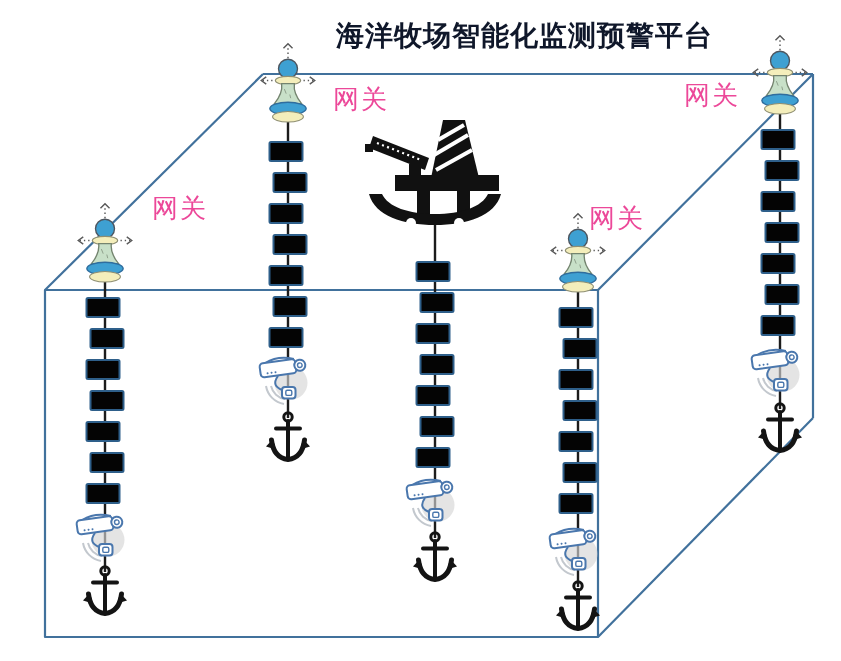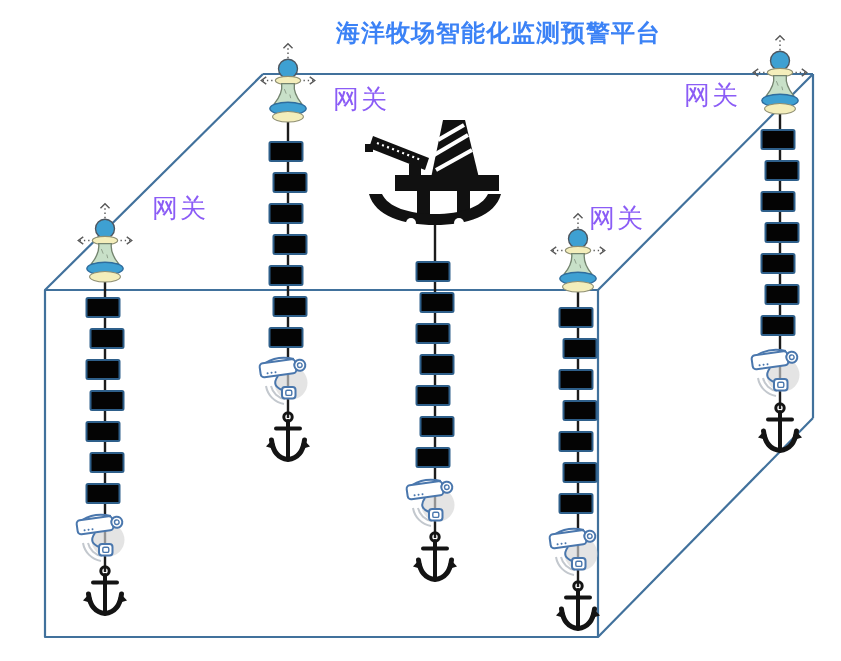--- a/index.html
+++ b/index.html
@@ -1,25 +1,25 @@
 <!DOCTYPE html>
 <html><head>
 <meta charset="utf-8">
 <style>
   html,body{margin:0;padding:0;background:#ffffff;}
   .stage{
     position:relative;width:841px;height:661px;background:#ffffff;overflow:hidden;
     font-family:"Liberation Serif","DejaVu Serif",serif;
   }
   .title{
-    position:absolute;left:336px;top:17px;font-size:24px;font-weight:bold;
-    color:#3b82f6;letter-spacing:1px;white-space:nowrap;
+    position:absolute;left:336px;top:17px;font-size:28px;font-weight:bold;
+    color:#0f172a;letter-spacing:1px;white-space:nowrap;
   }
   .gw-label{
-    position:absolute;font-size:26px;color:#8b5cf6;letter-spacing:2px;white-space:nowrap;
+    position:absolute;font-size:26px;color:#ec4899;letter-spacing:2px;white-space:nowrap;
   }
   svg{position:absolute;left:0;top:0;}
 </style>
 </head>
 <body>
 
 <div class="stage">
 
   <svg id="diagram-svg" width="841" height="661" viewBox="0 0 841 661">
     <defs>

